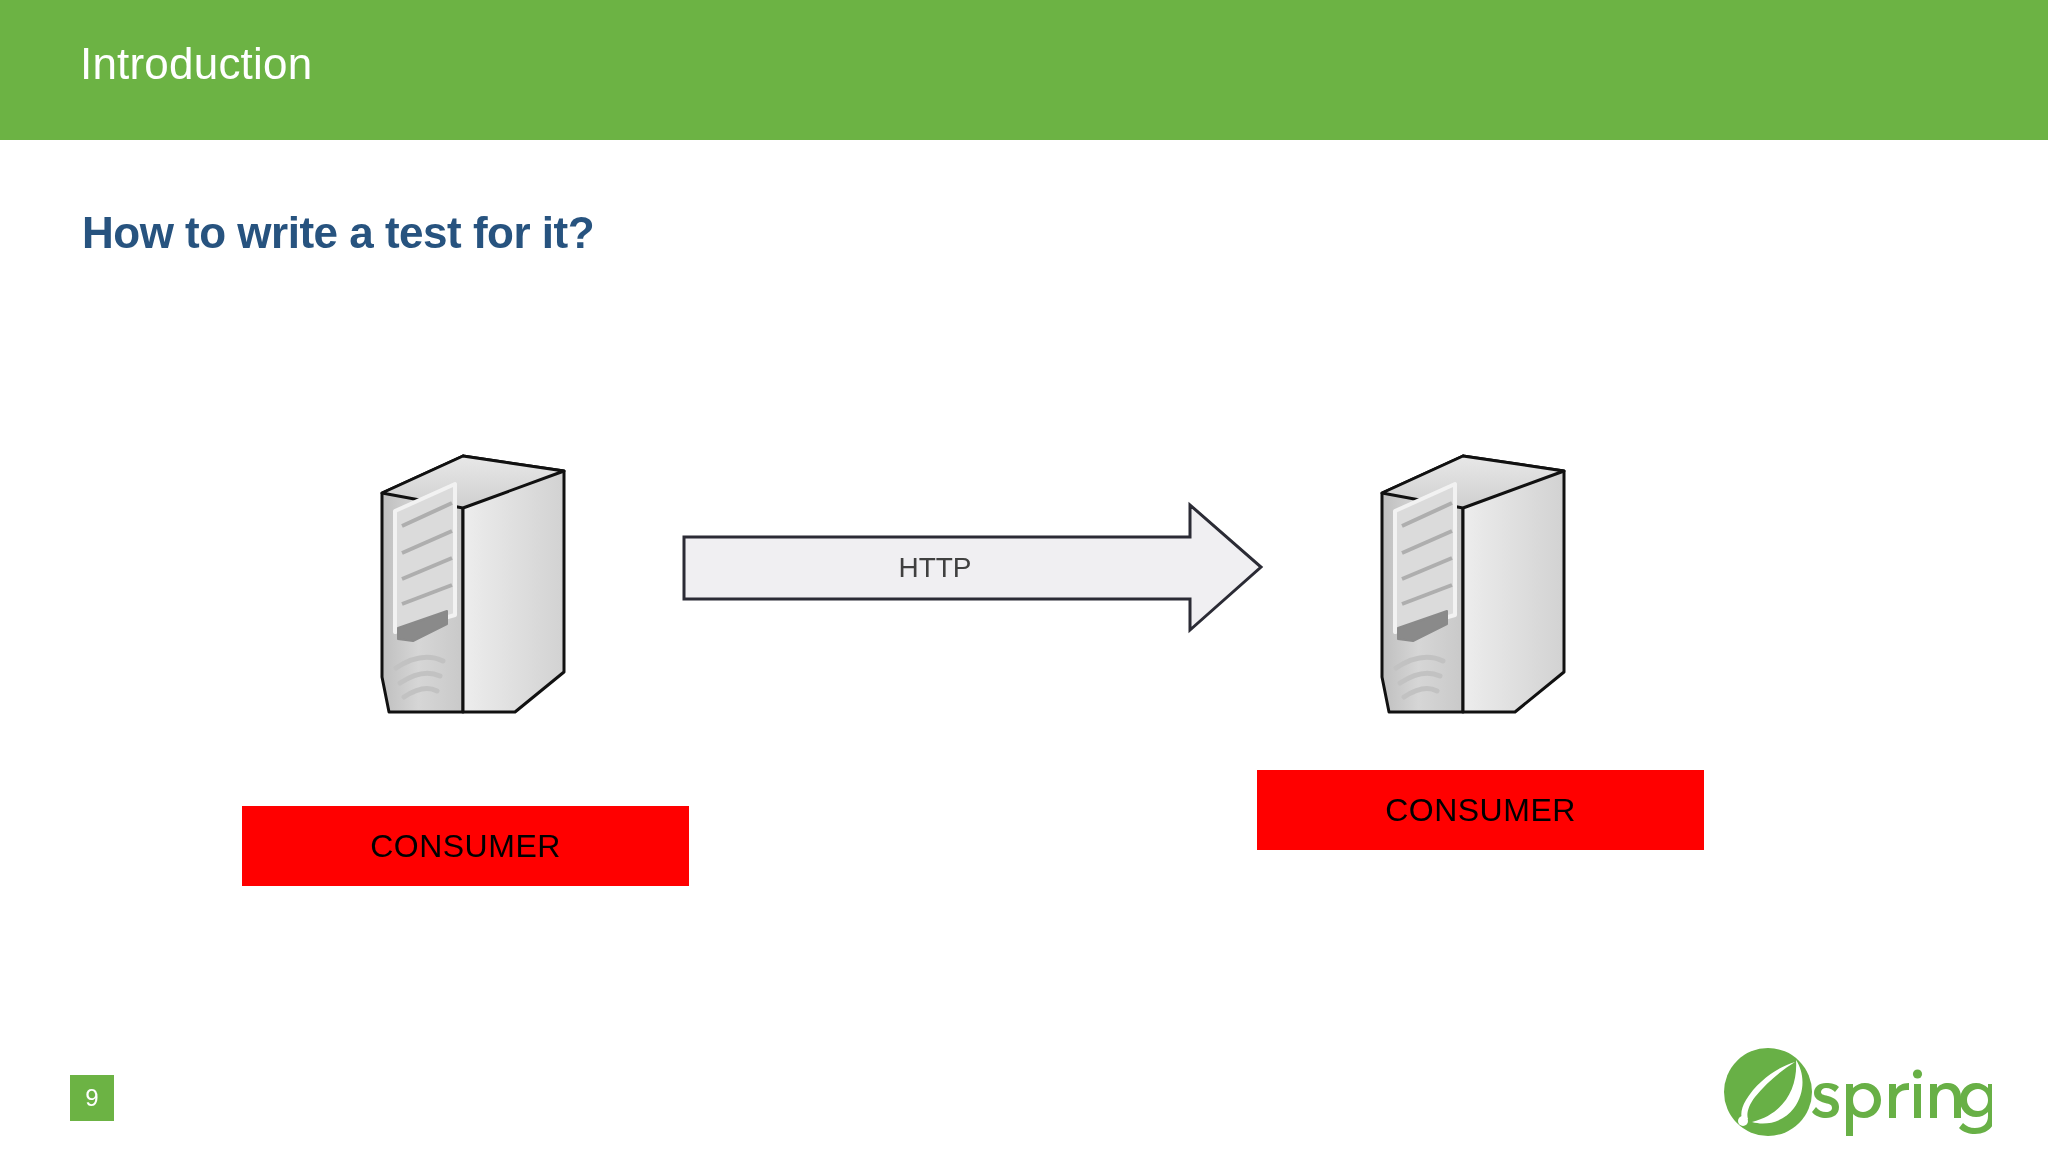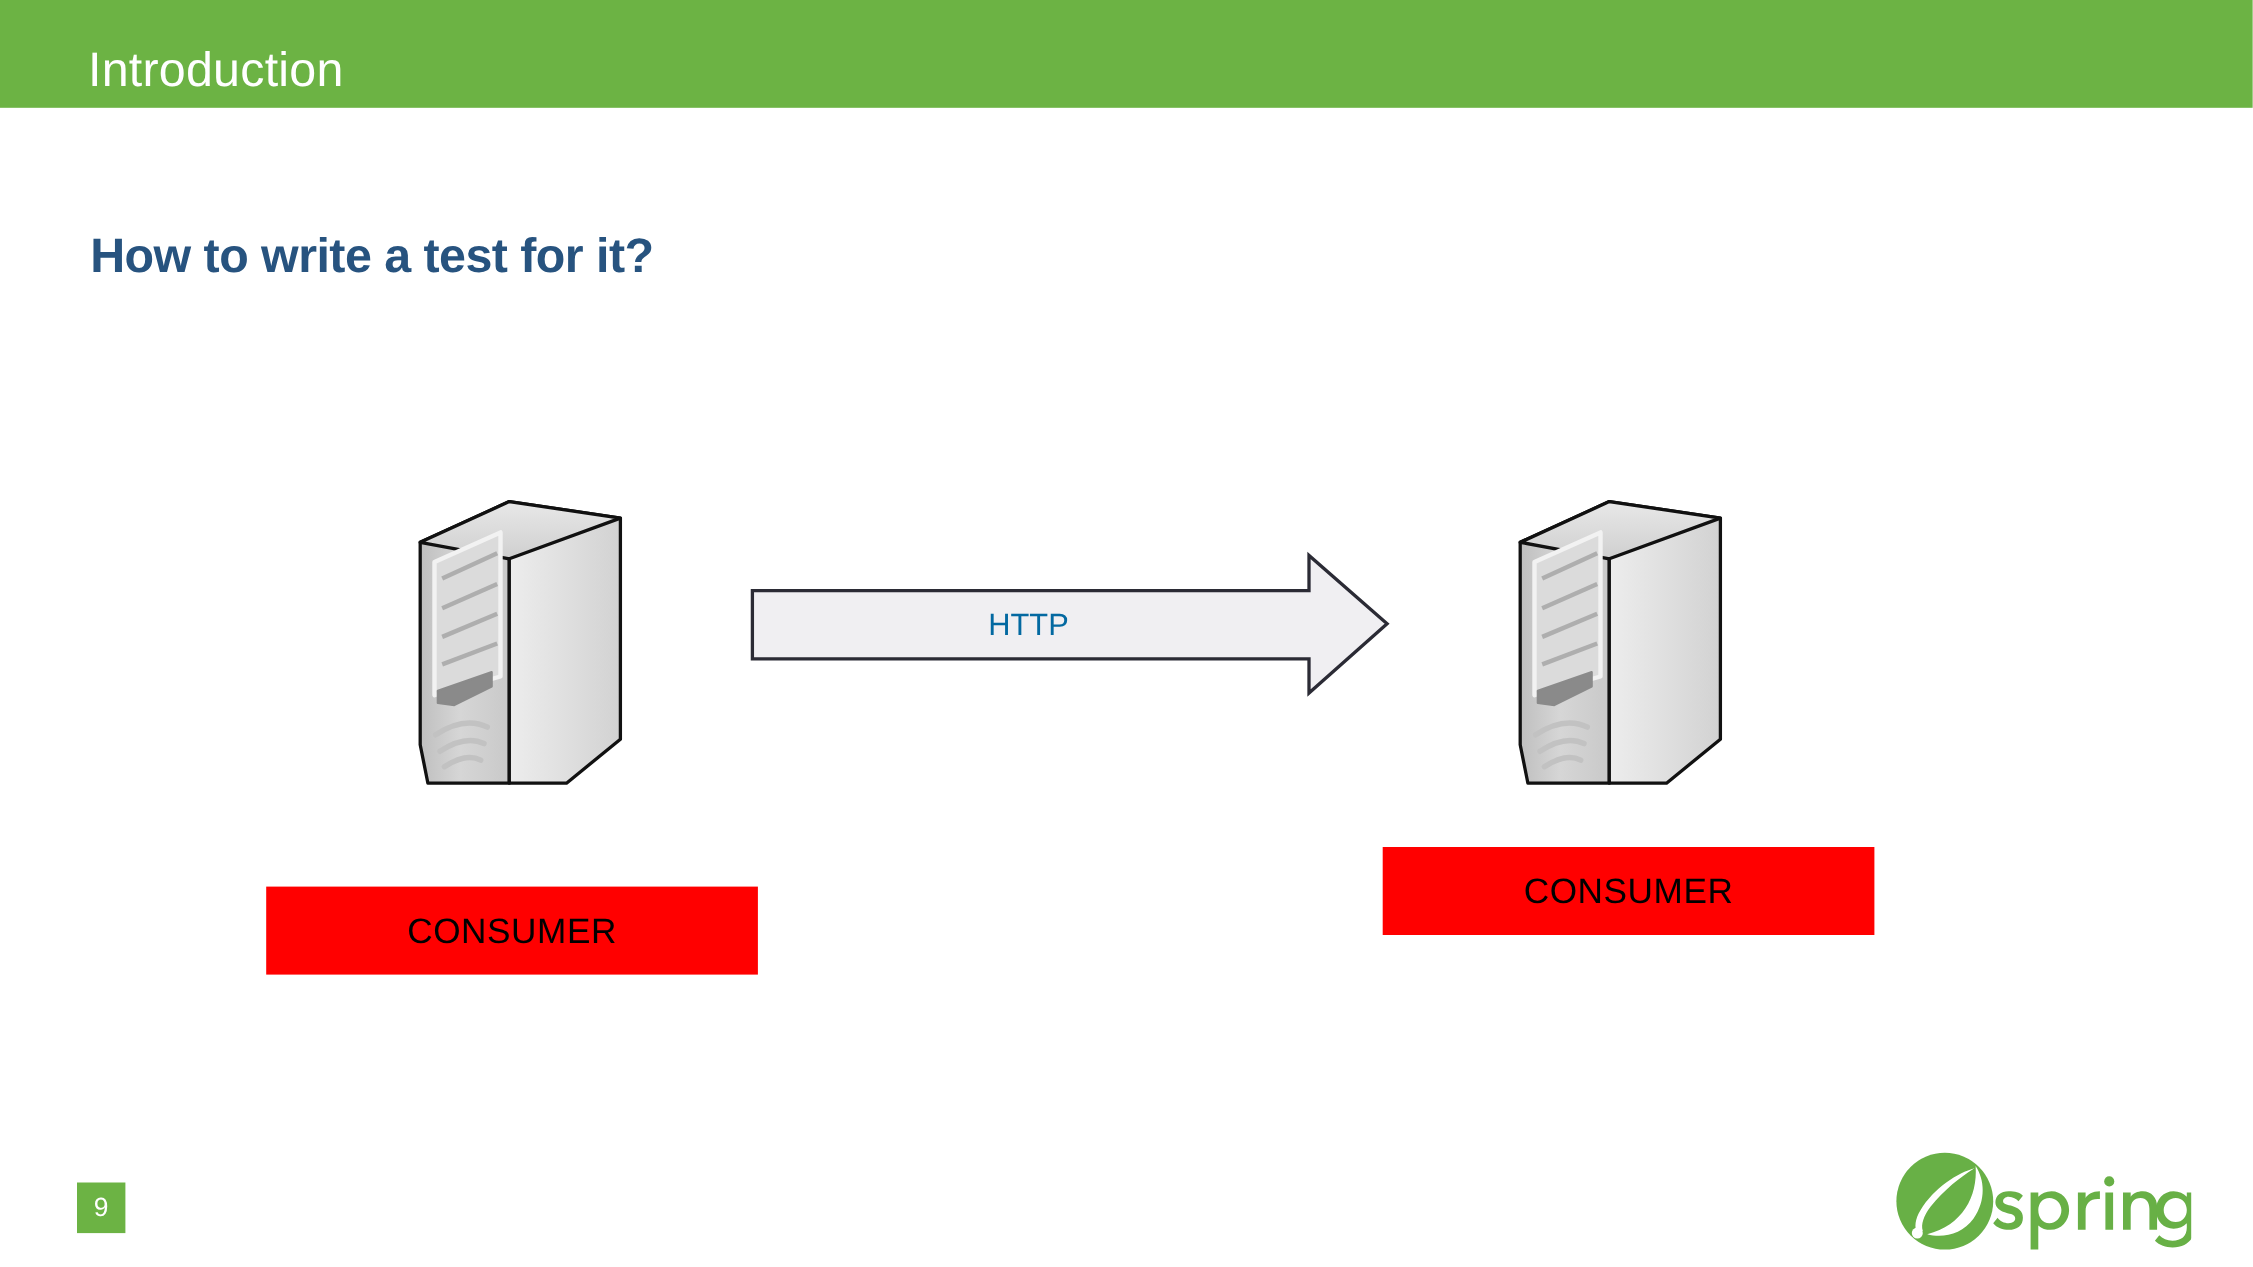--- a/index.html
+++ b/index.html
@@ -14,21 +14,21 @@
     overflow: hidden;
     font-family: "Liberation Sans", sans-serif;
   }
 
   
   #header-band {
     position: absolute;
     left: 0;
     top: 0;
     width: 2048px;
-    height: 98px;
+    height: 140px;
     background: #6CB344;
   }
   #header-title {
     position: absolute;
     left: 80px;
     top: 42px;
     font-size: 44px;
     line-height: 44px;
     color: #ffffff;
     font-weight: 400;
@@ -77,21 +77,21 @@
     height: 145px;
   }
   #http-arrow-label {
     position: absolute;
     left: 680px;
     top: 552px;
     width: 510px;
     text-align: center;
     font-size: 28px;
     line-height: 32px;
-    color: #0369a1;
+    color: #404040;
     font-weight: 400;
   }
 
   
   .role-box {
     position: absolute;
     height: 80px;
     background: #FF0000;
     display: flex;
     align-items: center;

